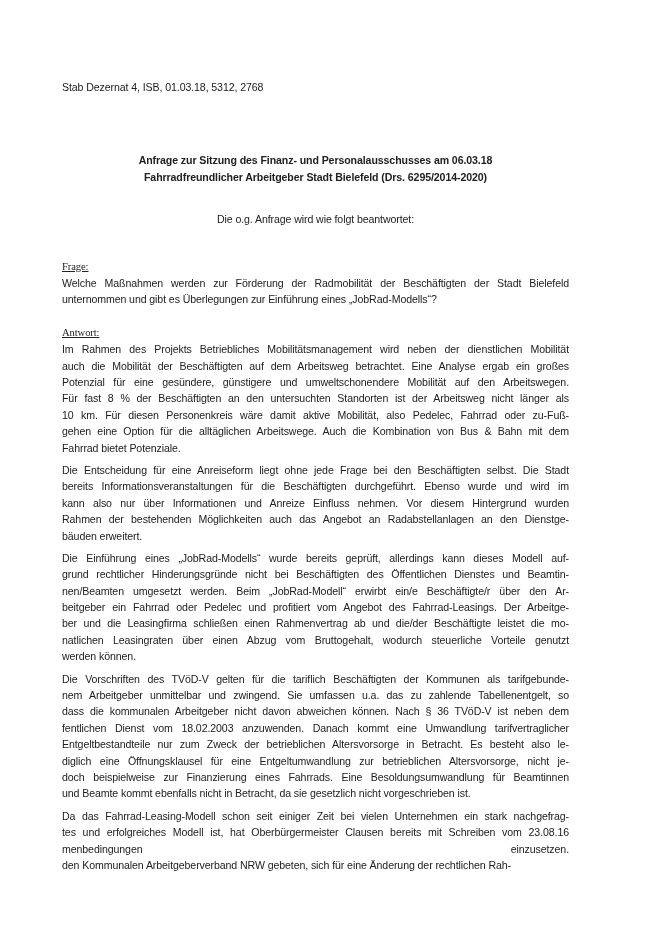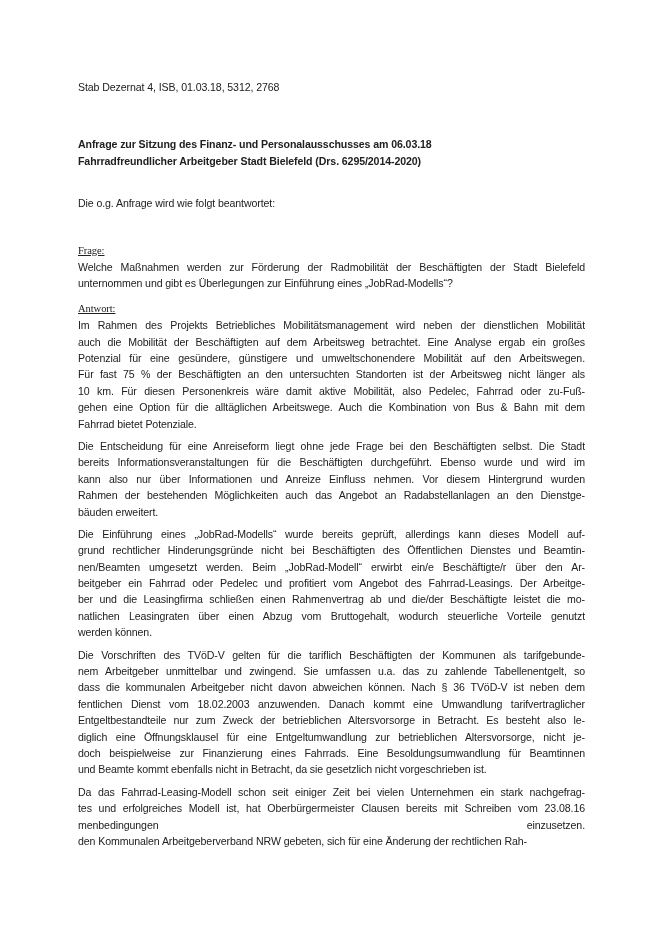--- a/index.html
+++ b/index.html
@@ -11,46 +11,48 @@
     position: relative;
     width: 662px;
     height: 936px;
     background: #ffffff;
     font-family: "Liberation Sans", sans-serif;
     color: #212121;
     overflow: hidden;
   }
   .content {
     position: absolute;
-    left: 78px;
+    left: 62px;
     top: 79px;
     width: 507px;
     font-size: 10.6px;
     line-height: 16.4px;
     letter-spacing: -0.1px;
   }
   .ref-line {
     white-space: nowrap;
   }
   .subject {
-    margin-top: 41px;
+    margin-top: 57px;
     font-weight: bold;
+    text-align: center;
   }
   .subject .subject-line {
     white-space: nowrap;
   }
   .intro-line {
     margin-top: 26px;
     white-space: nowrap;
+    text-align: center;
   }
   .q-label {
     margin-top: 30px;
   }
   .a-label {
-    margin-top: 8px;
+    margin-top: 16px;
   }
   .section-label span {
     text-decoration: underline;
     font-family: Liberation Serif, serif;
   }
   .para .line {
     height: 16.4px;
     overflow: hidden;
     text-align: justify;
     text-align-last: justify;
@@ -88,21 +90,21 @@
       </div>
 
     <div class="section-label a-label">
       <span>Antwort:</span>
     </div>
 
     <div class="para answer-para">
         <div class="line">Im Rahmen des Projekts Betriebliches Mobilitätsmanagement wird neben der dienstlichen Mobilität</div>
         <div class="line">auch die Mobilität der Beschäftigten auf dem Arbeitsweg betrachtet. Eine Analyse ergab ein großes</div>
         <div class="line">Potenzial für eine gesündere, günstigere und umweltschonendere Mobilität auf den Arbeitswegen.</div>
-        <div class="line">Für fast 75 % der Beschäftigten an den untersuchten Standorten ist der Arbeitsweg nicht länger als</div>
+        <div class="line">Für fast 8 % der Beschäftigten an den untersuchten Standorten ist der Arbeitsweg nicht länger als</div>
         <div class="line">10 km. Für diesen Personenkreis wäre damit aktive Mobilität, also Pedelec, Fahrrad oder zu-Fuß-</div>
         <div class="line">gehen eine Option für die alltäglichen Arbeitswege. Auch die Kombination von Bus &amp; Bahn mit dem</div>
         <div class="line">Fahrrad bietet Potenziale.</div>
       </div>
 
     <div class="para answer-para">
         <div class="line">Die Entscheidung für eine Anreiseform liegt ohne jede Frage bei den Beschäftigten selbst. Die Stadt</div>
         <div class="line">bereits Informationsveranstaltungen für die Beschäftigten durchgeführt. Ebenso wurde und wird im</div>
         <div class="line">kann also nur über Informationen und Anreize Einfluss nehmen. Vor diesem Hintergrund wurden</div>
         <div class="line">Rahmen der bestehenden Möglichkeiten auch das Angebot an Radabstellanlagen an den Dienstge-</div>

